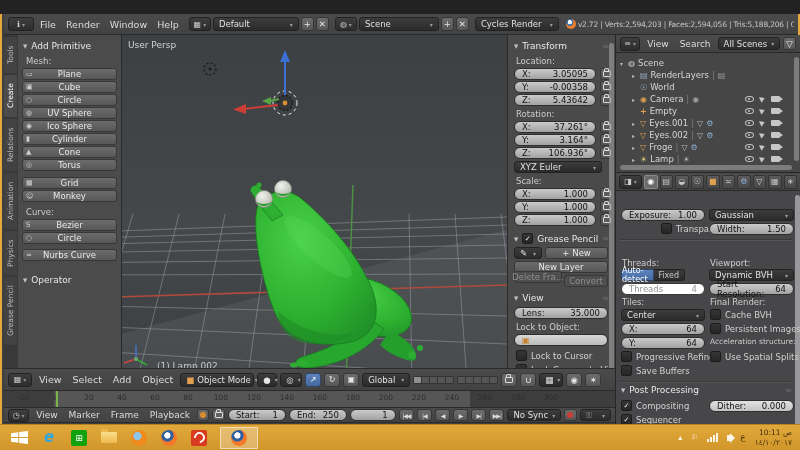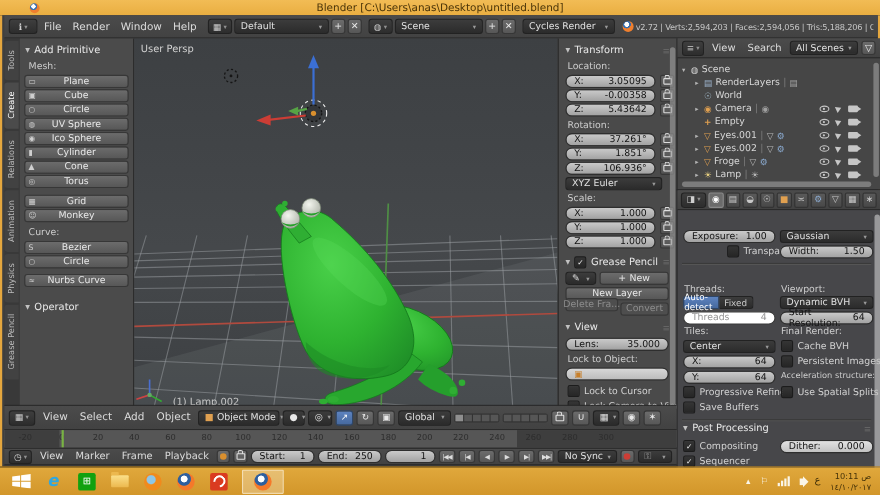--- a/index.html
+++ b/index.html
@@ -110,24 +110,20 @@
   .i-bars i{width:2px;background:#faf5e8;display:block;}
   .i-spk{width:4px;height:6px;background:#faf5e8;position:relative;}
   .i-spk::before{content:"";position:absolute;left:3px;top:-2px;border-left:5px solid #faf5e8;border-top:5px solid transparent;border-bottom:5px solid transparent;}
   .trayglyph{color:#faf5e8;font-size:8px;}
 </style>
 </head>
 <body>
 
 <div class="screen">
 
-  <div class="abs titlebar">
-    <span class="blogo-sm"></span>
-    <span>Blender [C:\Users\anas\Desktop\untitled.blend]</span>
-  </div>
 
   <div class="abs winbody">
 
     <div class="abs hdr" style="left:2px;top:0;width:794px;height:21px;padding:0 4px;gap:2px;">
       <div class="ebtn" style="width:26px;">
           <span>ℹ</span>
         </div>
       <span class="menu">File</span>
       <span class="menu">Render</span>
       <span class="menu">Window</span>
@@ -349,21 +345,21 @@
       <div class="lbl abs" style="left:8px;top:74px;">Rotation:</div>
       <div class="pill abs" style="left:6px;top:86px;width:82px;">
           <span>X:</span>
           <span class="pv">37.261°</span>
         </div>
       <div class="lockb" style="left:92px;top:86px;">
           <span class="ilock"></span>
         </div>
       <div class="pill abs" style="left:6px;top:99px;width:82px;">
           <span>Y:</span>
-          <span class="pv">1.851°</span>
+          <span class="pv">3.164°</span>
         </div>
       <div class="lockb" style="left:92px;top:99px;">
           <span class="ilock"></span>
         </div>
       <div class="pill abs" style="left:6px;top:112px;width:82px;">
           <span>Z:</span>
           <span class="pv">106.936°</span>
         </div>
       <div class="lockb" style="left:92px;top:112px;">
           <span class="ilock"></span>

